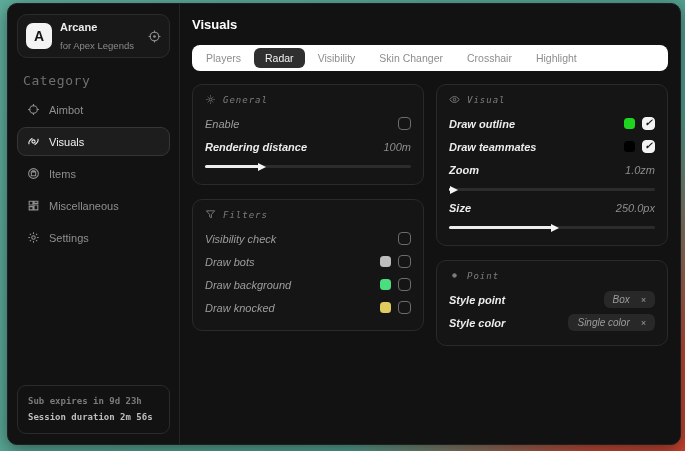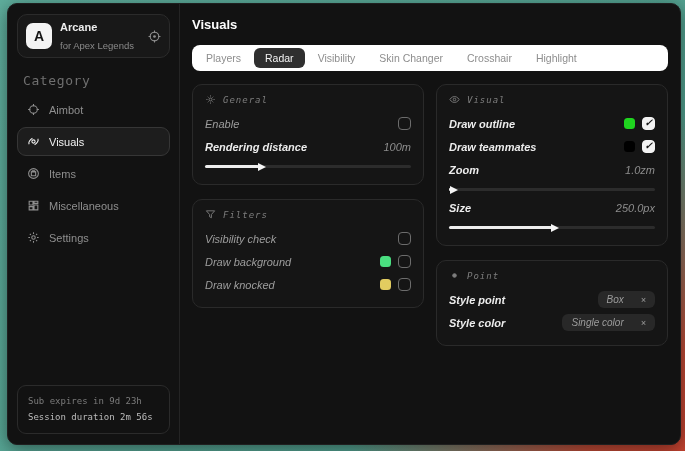--- a/index.html
+++ b/index.html
@@ -23,21 +23,21 @@
   .logo { width:26px; height:26px; border-radius:7px; background:#f3f3f3; color:#141414; font-weight:700; font-size:14px; display:flex; align-items:center; justify-content:center; }
   .brand-text { display:flex; flex-direction:column; gap:7px; }
   .brand-title { color:#ededed; font-size:11px; font-weight:700; }
   .brand-sub { color:#8b8b8b; font-size:9.5px; }
   .brand-icon { margin-left:auto; color:#8f8f8f; display:flex; }
   .category { margin:15px 6px 7px; color:#6f6f6f; font-family:"DejaVu Sans Mono", monospace; font-size:13px; letter-spacing:.6px; }
   .nav { display:flex; flex-direction:column; gap:3px; }
   .nav-item { display:flex; align-items:center; gap:9px; padding:7px 9px; border-radius:9px; border:1px solid transparent; color:#8f8f8f; font-size:11px; cursor:default; }
   .nav-item.active { background:#1d1d1d; border-color:#363636; color:#f1f1f1; }
   .nav-item .nicon { display:flex; width:13px; justify-content:center; }
-  .sidebar-footer { margin-top:auto; border:1px solid #2b2b2b; border-radius:9px; padding:8px 10px; font-family:"DejaVu Sans Mono", monospace; font-size:9px; line-height:1.7; }
+  .sidebar-footer { margin-top:auto; border:1px solid #2b2b2b; border-radius:9px; padding:8px 10px; font-family:"DejaVu Sans Mono", monospace; font-size:9px; line-height:1.7;font-weight:bold; }
   .sf-line1 { color:#7b7b7b; }
   .sf-line2 { color:#bdbdbd; }
 
   
   .main { flex:1; display:flex; flex-direction:column; min-width:0; }
   .main-header { padding:13px 12px 10px; }
   .main-title { color:#fdfdfd; font-size:13px; font-weight:700; margin-bottom:13px; }
   .tabbar { background:#ffffff; border-radius:8px; padding:3px; display:flex; gap:2px; }
   .tab { padding:4px 11px; border-radius:6px; color:#8d8d8d; font-size:10.5px; white-space:nowrap; }
   .tab.active { background:#2f2f2f; color:#f2f2f2; }
@@ -55,21 +55,21 @@
   .checkbox { width:13px; height:13px; border:1.5px solid #6c6c6c; border-radius:4px; position:relative; flex:0 0 13px; }
   .checkbox.checked { background:#f3f3f3; border-color:#f3f3f3; }
   .checkbox.checked::after { content:"✓"; position:absolute; left:1.5px; top:-1.5px; font-size:10px; color:#161616; font-weight:700; }
   .swatch { width:11px; height:11px; border-radius:3.5px; flex:0 0 11px; }
 
   .slider { position:relative; height:3px; background:#2c2c2c; border-radius:2px; margin:7px 0 5px; }
   .slider-fill { position:absolute; left:0; top:0; bottom:0; background:#ededed; border-radius:2px; }
   .slider-fill::after { content:""; position:absolute; right:-7px; top:50%; transform:translateY(-50%);
     border-left:8px solid #f5f5f5; border-top:4.5px solid transparent; border-bottom:4.5px solid transparent; }
 
-  .chip { margin-left:auto; background:#282828; border-radius:6px; padding:3px 9px; display:flex; align-items:center; gap:17px; color:#9c9c9c; font-size:10px; }
+  .chip { margin-left:auto; background:#282828; border-radius:6px; padding:3px 9px; display:flex; align-items:center; gap:11px; color:#9c9c9c; font-size:10px; }
   .chip-x { font-size:9px; color:#9c9c9c; }
 
   svg { display:block; }
 </style>
 </head>
 <body>
 
 <div class="window">
 
   <div class="sidebar">
@@ -196,20 +196,27 @@
             </span>
             <span>Filters</span>
           </div>
           <div class="row">
             <span class="lbl-muted">Visibility check</span>
             <span class="row-controls">
                 <span class="checkbox"></span>
               </span>
           </div>
           <div class="row">
+            <span class="lbl-muted">Draw bots</span>
+            <span class="row-controls">
+              <span class="swatch" style="background-color: rgb(189, 189, 189);"></span>
+              <span class="checkbox"></span>
+            </span>
+          </div>
+          <div class="row">
             <span class="lbl-muted">Draw background</span>
             <span class="row-controls">
               <span class="swatch" style="background-color: rgb(74, 222, 128);"></span>
               <span class="checkbox"></span>
             </span>
           </div>
           <div class="row">
             <span class="lbl-muted">Draw knocked</span>
             <span class="row-controls">
               <span class="swatch" style="background-color: rgb(226, 204, 96);"></span>

